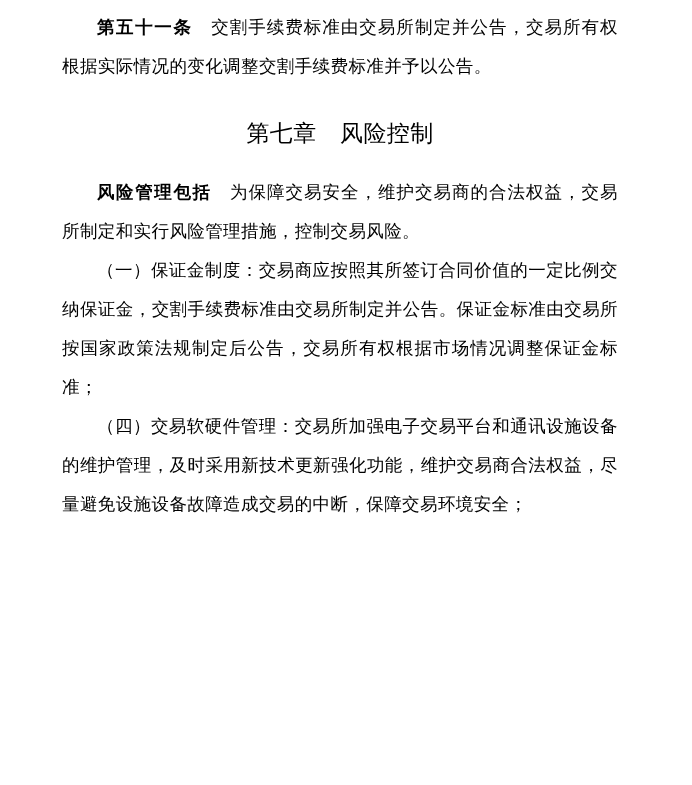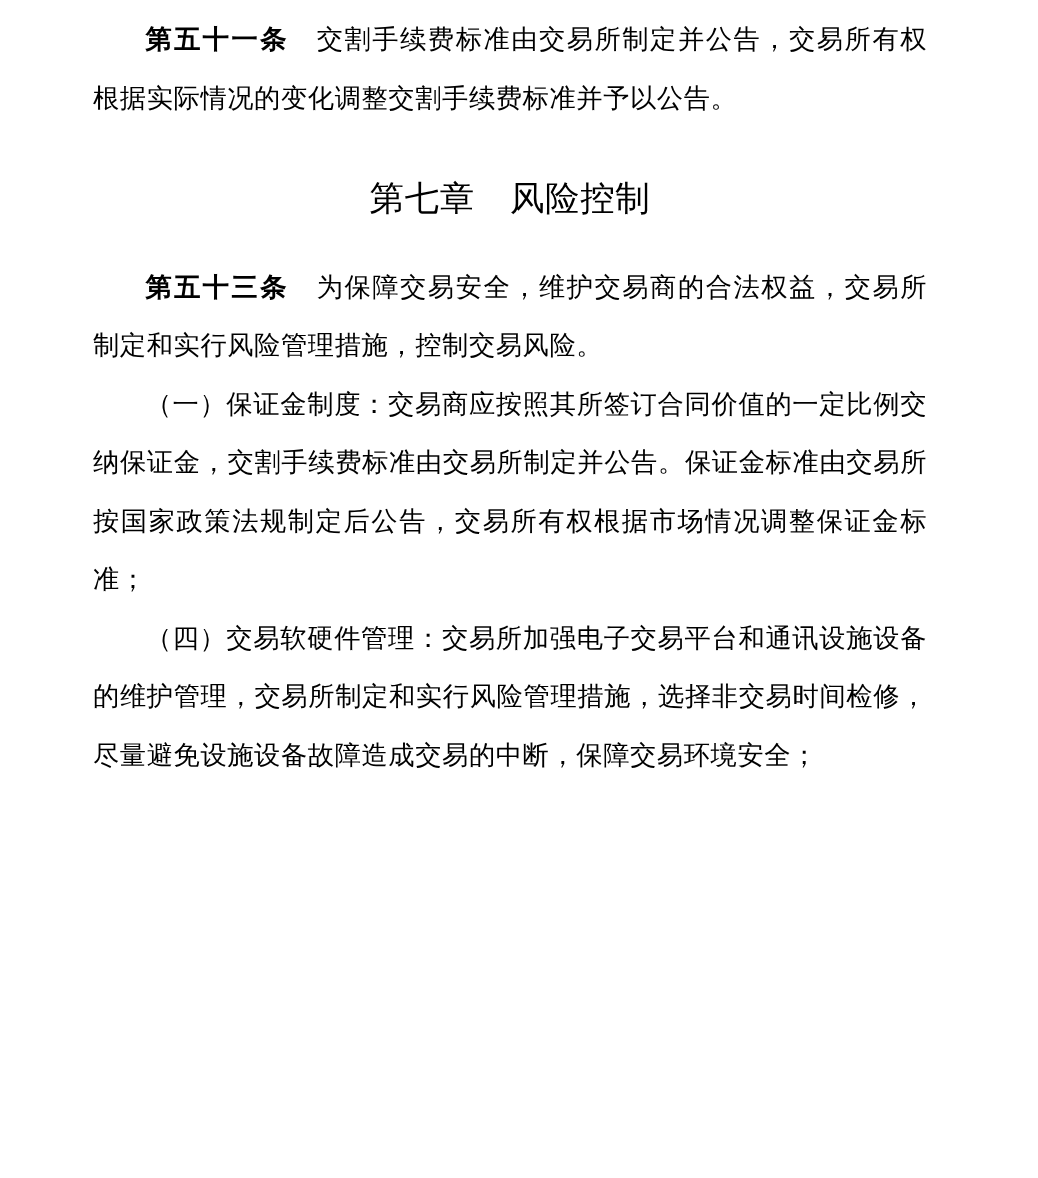--- a/index.html
+++ b/index.html
@@ -57,22 +57,22 @@
 <body>
 
 <div class="page">
 
   <p class="para indent-2"><span class="article-num">第五十一条</span><span>　交割手续费标准由交易所制定并公告，交易所有权根据实际情况的变化调整交割手续费标准并予以公告。</span></p>
 
   <div class="spacer-sm"></div>
 
   <h2 class="heading gap-before gap-after">第七章　风险控制</h2>
 
-  <p class="para indent-2"><span class="article-num">第五十三条</span><span>　为保障交易安全，维护交易商的合法权益，交易所制定和实行风险管理措施，控制交易风险。</span></p>
+  <p class="para indent-2"><span class="article-num">风险管理包括</span><span>　为保障交易安全，维护交易商的合法权益，交易所制定和实行风险管理措施，控制交易风险。</span></p>
 
 
   <p class="para indent-2">（一）保证金制度：交易商应按照其所签订合同价值的一定比例交纳保证金，交割手续费标准由交易所制定并公告。保证金标准由交易所按国家政策法规制定后公告，交易所有权根据市场情况调整保证金标准；</p>
 
 
 
-  <p class="para indent-2">（四）交易软硬件管理：交易所加强电子交易平台和通讯设施设备的维护管理，交易所制定和实行风险管理措施，选择非交易时间检修，尽量避免设施设备故障造成交易的中断，保障交易环境安全；</p>
+  <p class="para indent-2">（四）交易软硬件管理：交易所加强电子交易平台和通讯设施设备的维护管理，及时采用新技术更新强化功能，维护交易商合法权益，尽量避免设施设备故障造成交易的中断，保障交易环境安全；</p>
 
 </div>
 
 </body></html>

